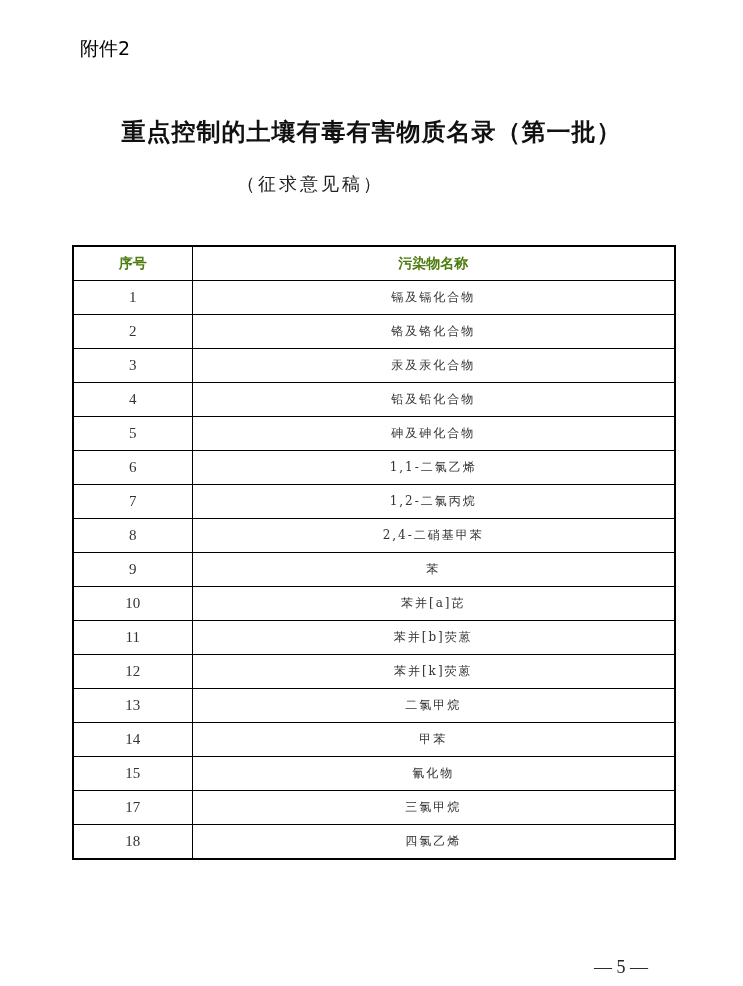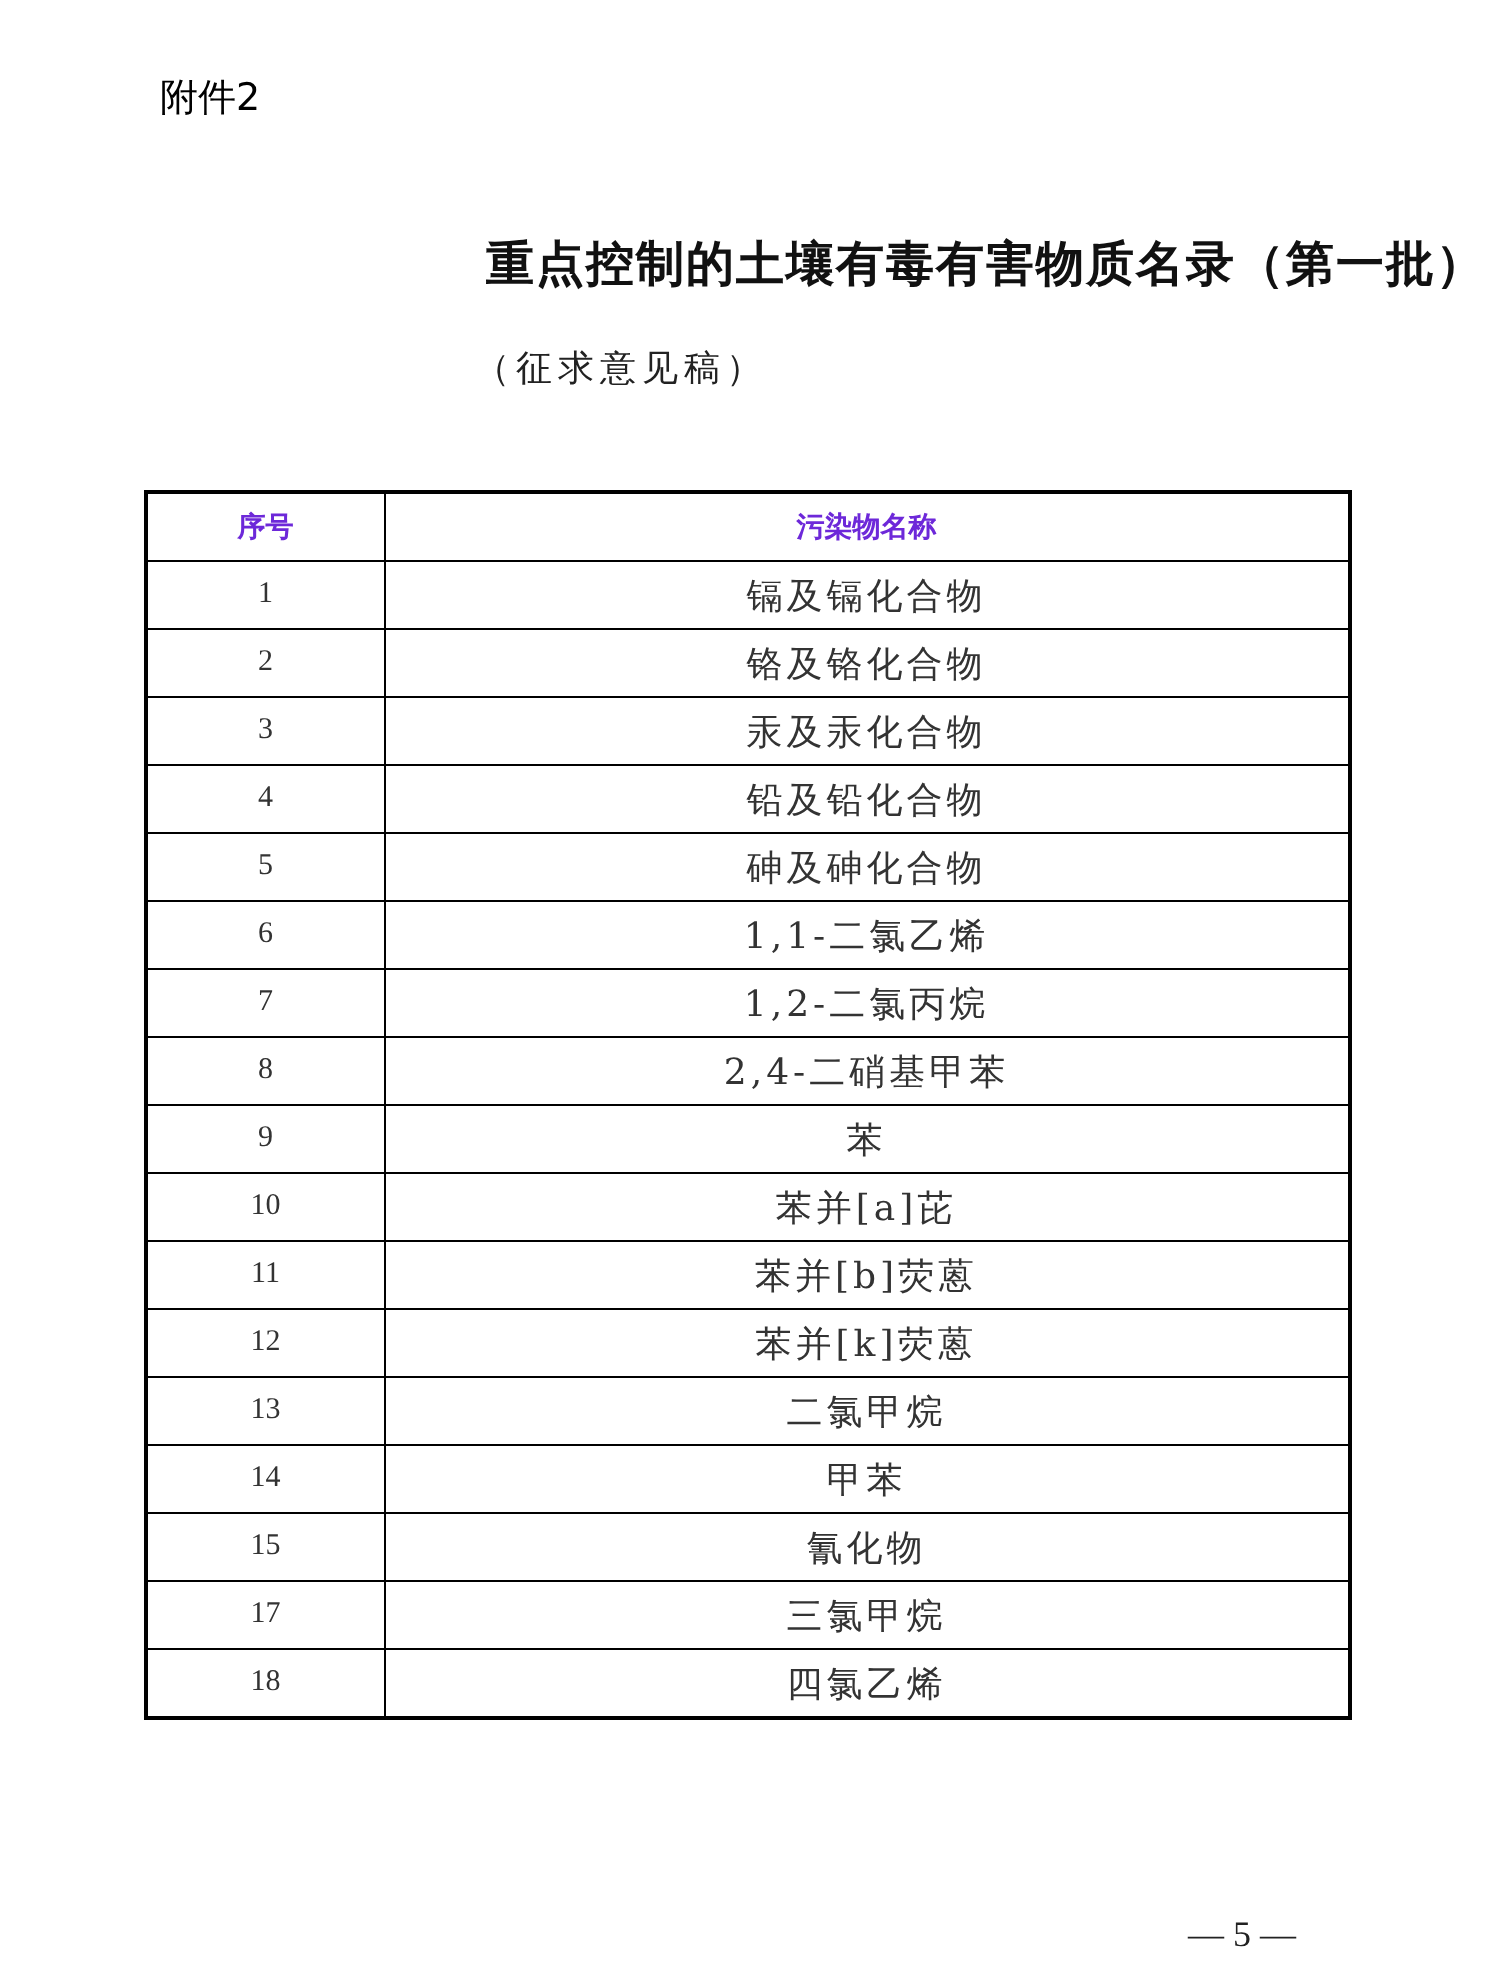--- a/index.html
+++ b/index.html
@@ -22,21 +22,21 @@
       font-size: 19px;
       font-weight: normal;
       color: #000000;
       font-family: "DejaVu Sans", sans-serif;
     }
     .doc-title {
       position: absolute;
       left: 0;
       width: 743px;
       top: 116px;
-      text-align: right;
+      text-align: center;
       font-size: 24px;
       font-weight: bold;
       letter-spacing: 1px;
       color: #111;
       font-family: Liberation Mono, monospace;
     }
     .doc-subtitle {
       position: absolute;
       left: 0;
       width: 621px;
@@ -60,26 +60,26 @@
     .pollutant-table td {
       border: 1.5px solid #000;
       text-align: center;
       vertical-align: middle;
       padding: 0;
     }
     .pollutant-table th {
       height: 33px;
       font-size: 14px;
       font-weight: bold;
-      color: #6d28d9;
+      color: #4d7c0f;
       font-family: Liberation Mono, monospace;
     }
     .pollutant-table td {
       height: 33px;
-      font-size: 18px;
+      font-size: 12px;
       color: #333;
       font-family: "DejaVu Serif", "Liberation Serif", serif;
     }
     .col-index { width: 119px; }
     .col-name { width: auto; }
     .pollutant-table td.idx {
       font-family: "Liberation Serif", "DejaVu Serif", serif;
       font-size: 15px;
     }
     .pollutant-table td.name {

